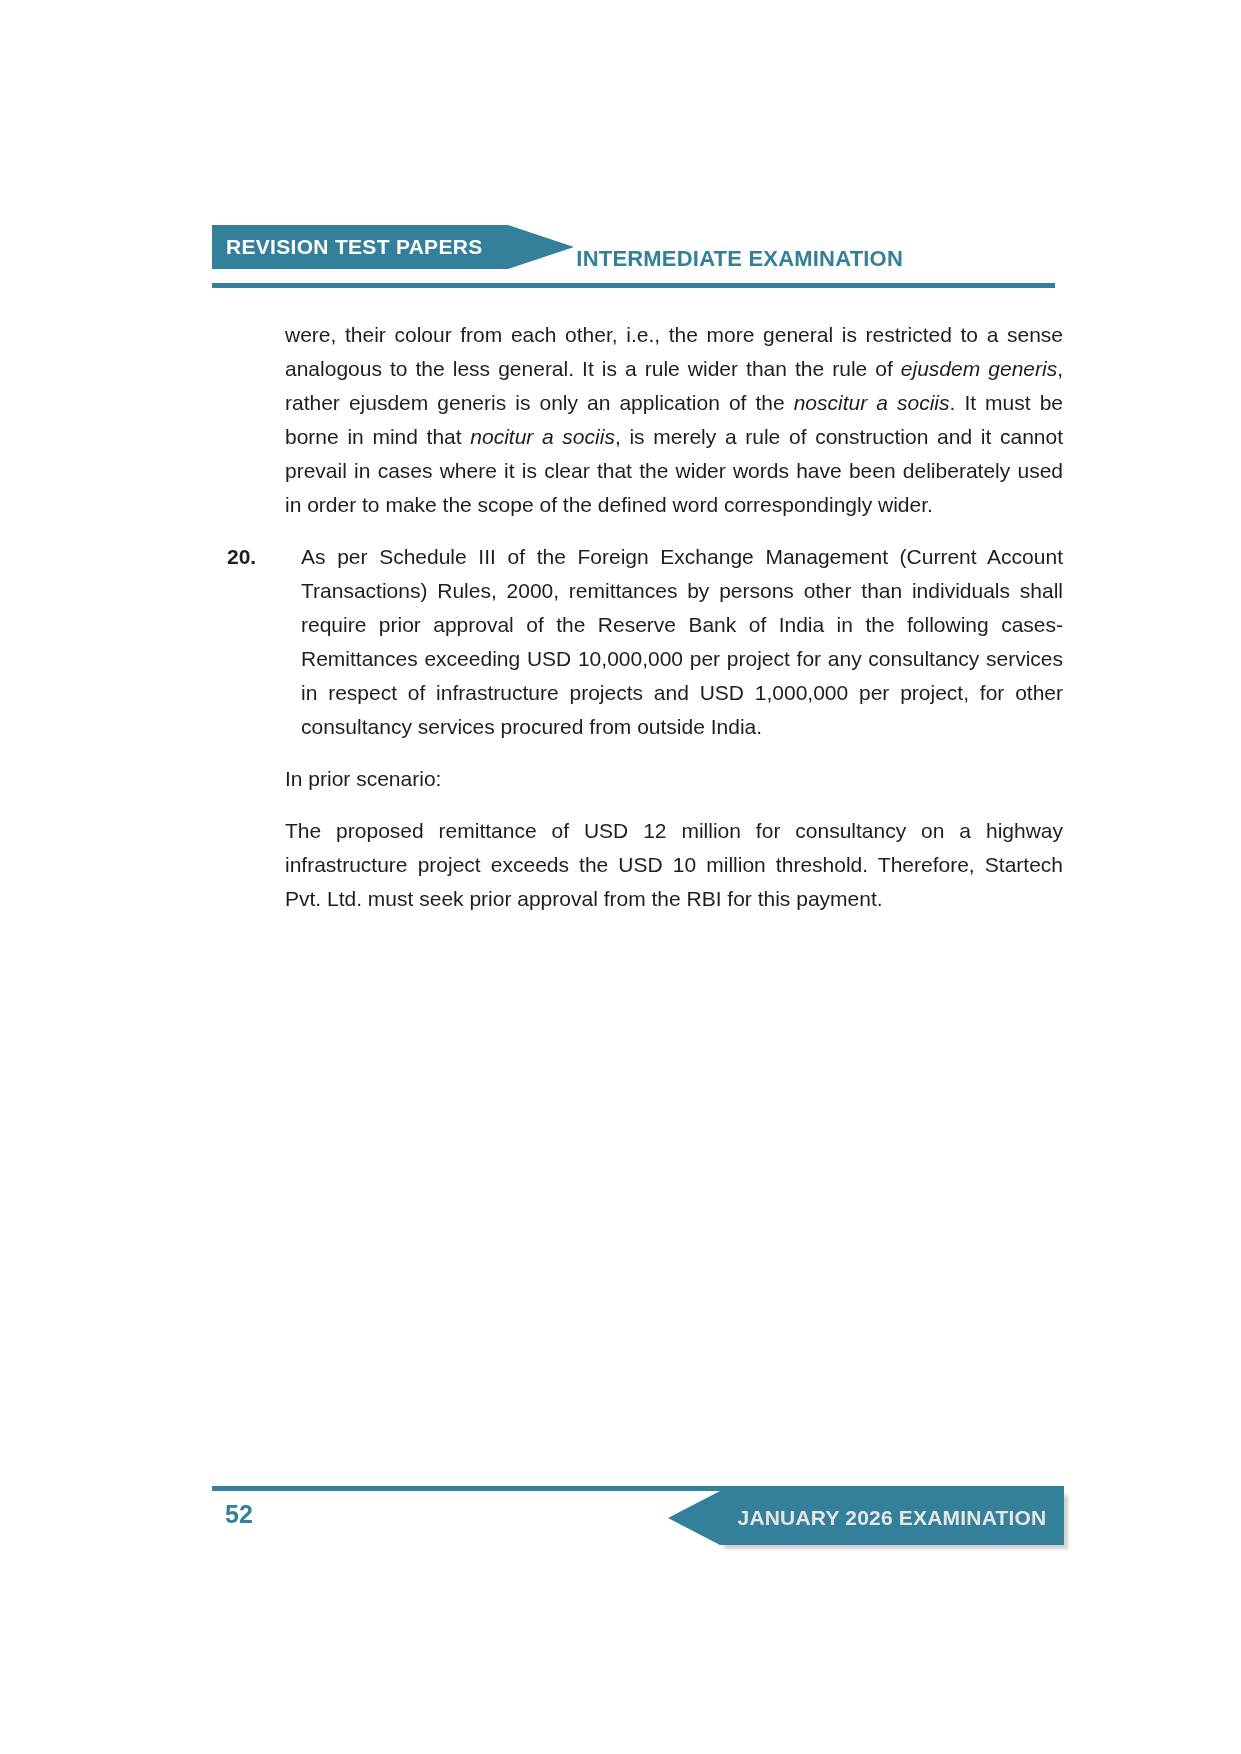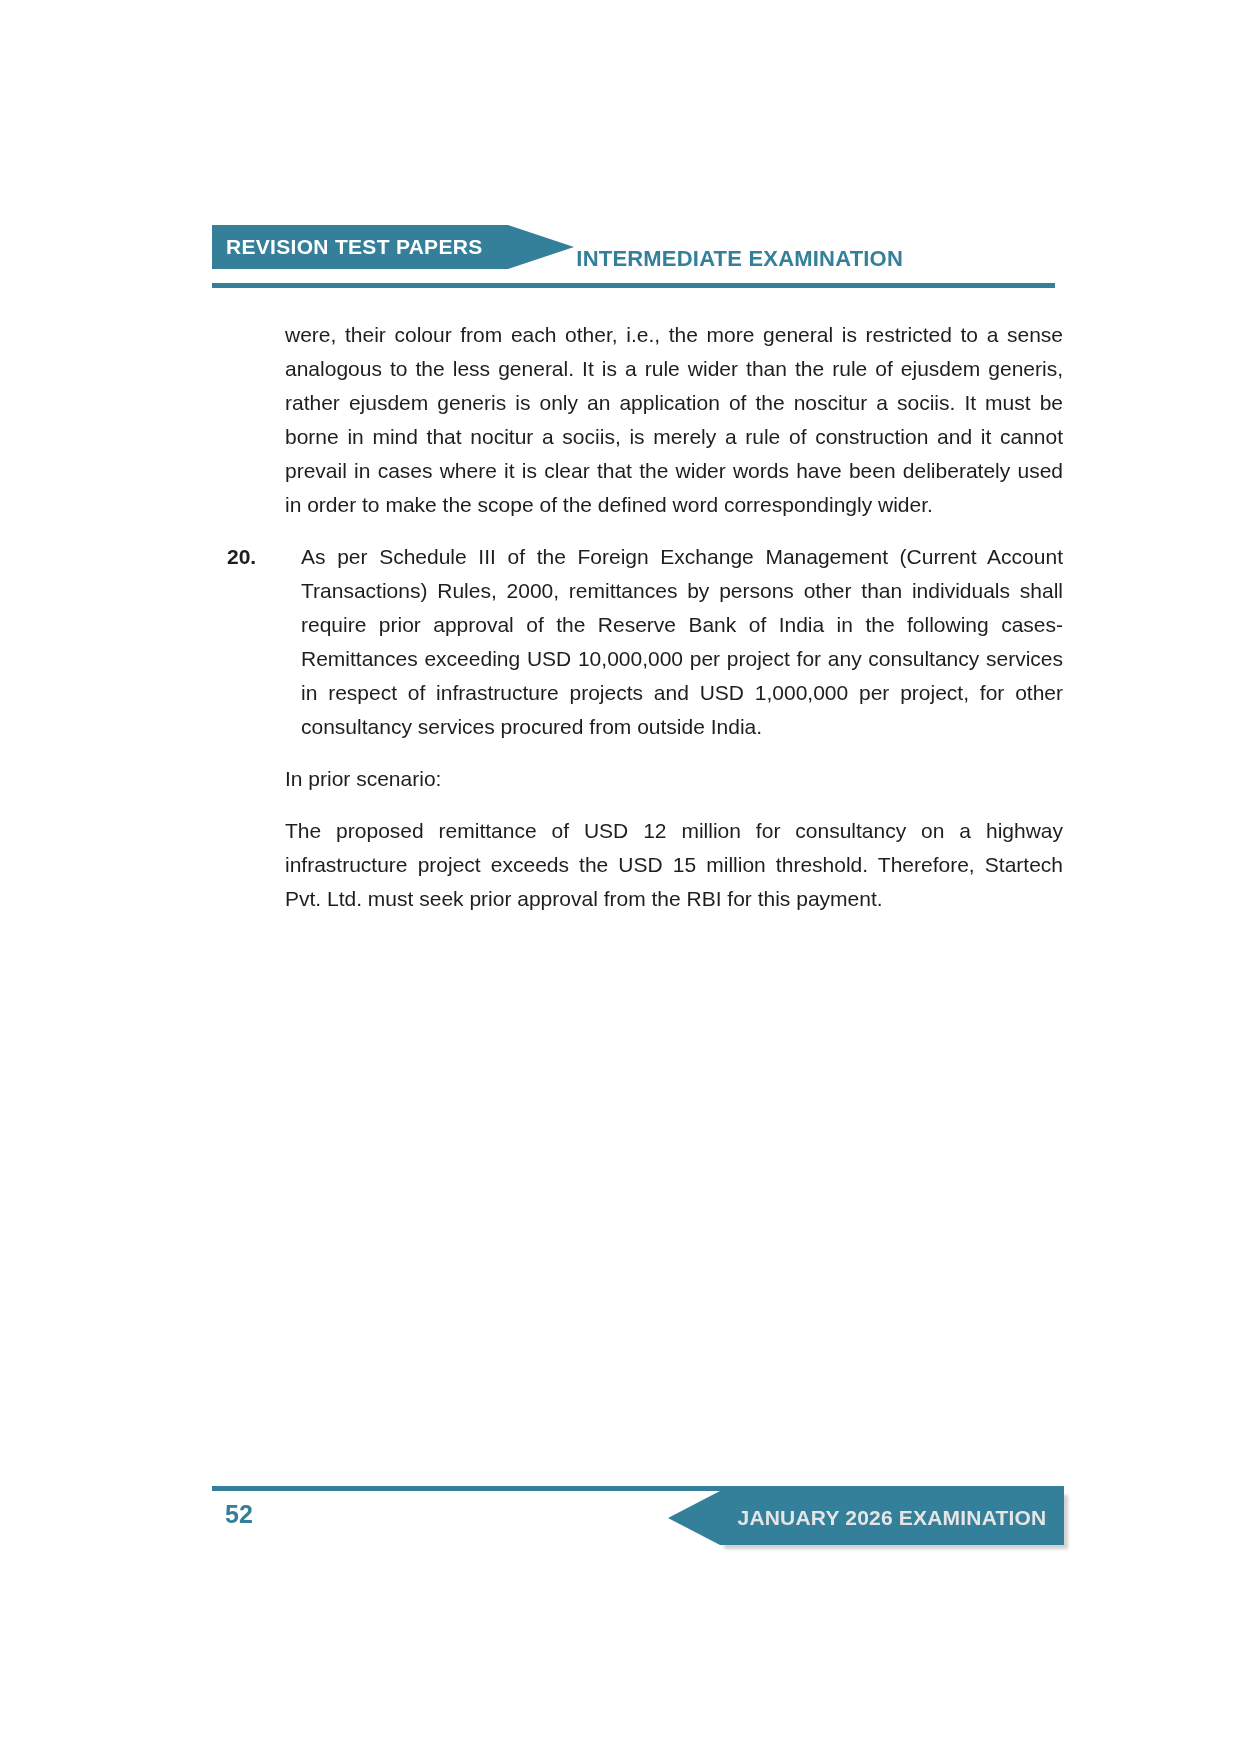--- a/index.html
+++ b/index.html
@@ -68,21 +68,21 @@
     width:836px;
   }
   .para{
     margin:0 0 18px 58px;
     font-size:21px;
     line-height:34px;
     text-align:justify;
     color:var(--ink);
   }
   .para:last-child{margin-bottom:0;}
-  .italic{}
+  .italic{font-style:italic;}
   .numbered{
     display:flex;
     margin:0 0 18px 0;
   }
   .num{
     flex:0 0 58px;
     font-size:21px;
     line-height:34px;
     font-weight:bold;
   }
@@ -145,21 +145,21 @@
 
     <p class="para"><span>were, their colour from each other, i.e., the more general is restricted to a sense analogous to the less general. It is a rule wider than the rule of </span><span class="italic">ejusdem generis</span><span>, rather ejusdem generis is only an application of the </span><span class="italic">noscitur a sociis</span><span>. It must be borne in mind that </span><span class="italic">nocitur a sociis</span><span>, is merely a rule of construction and it cannot prevail in cases where it is clear that the wider words have been deliberately used in order to make the scope of the defined word correspondingly wider.</span></p>
 
     <div class="numbered">
       <div class="num">20.</div>
       <p class="para">As per Schedule III of the Foreign Exchange Management (Current Account Transactions) Rules, 2000, remittances by persons other than individuals shall require prior approval of the Reserve Bank of India in the following cases- Remittances exceeding USD 10,000,000 per project for any consultancy services in respect of infrastructure projects and USD 1,000,000 per project, for other consultancy services procured from outside India.</p>
     </div>
 
     <p class="para label-line">In prior scenario:</p>
 
-    <p class="para">The proposed remittance of USD 12 million for consultancy on a highway infrastructure project exceeds the USD 15 million threshold. Therefore, Startech Pvt. Ltd. must seek prior approval from the RBI for this payment.</p>
+    <p class="para">The proposed remittance of USD 12 million for consultancy on a highway infrastructure project exceeds the USD 10 million threshold. Therefore, Startech Pvt. Ltd. must seek prior approval from the RBI for this payment.</p>
 
 
   </div>
 
   <div class="ftr-rule"></div>
   <div class="ftr-page-number">52</div>
   <div class="ftr-banner-arrow"></div>
   <div class="ftr-banner">
     <span class="ftr-banner-label">JANUARY 2026 EXAMINATION</span>
   </div>

